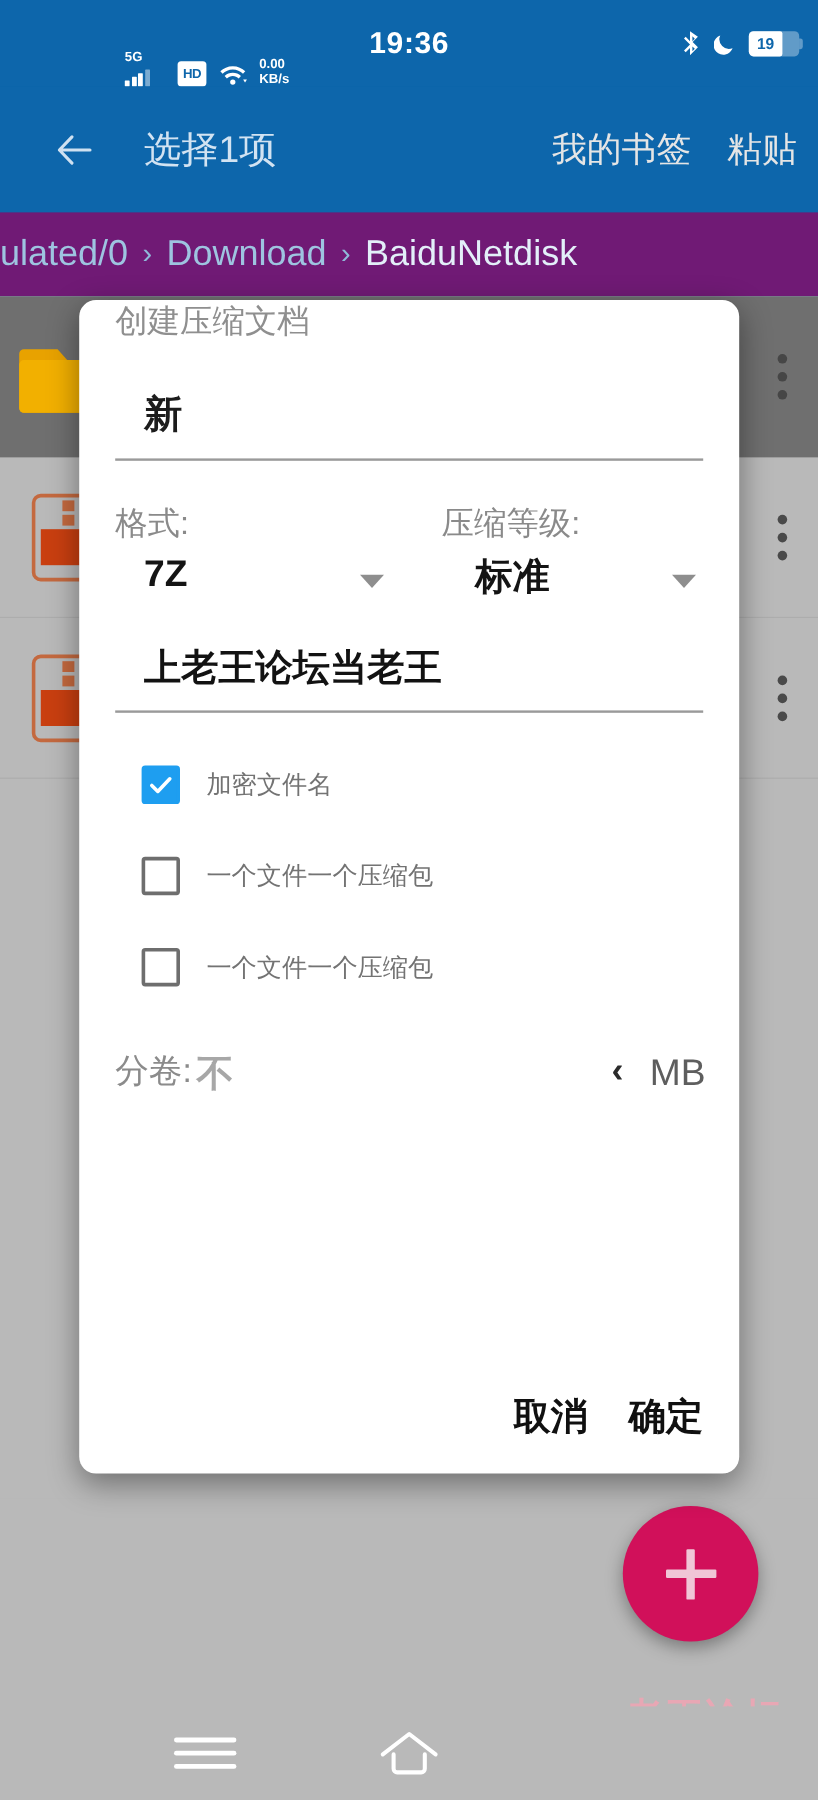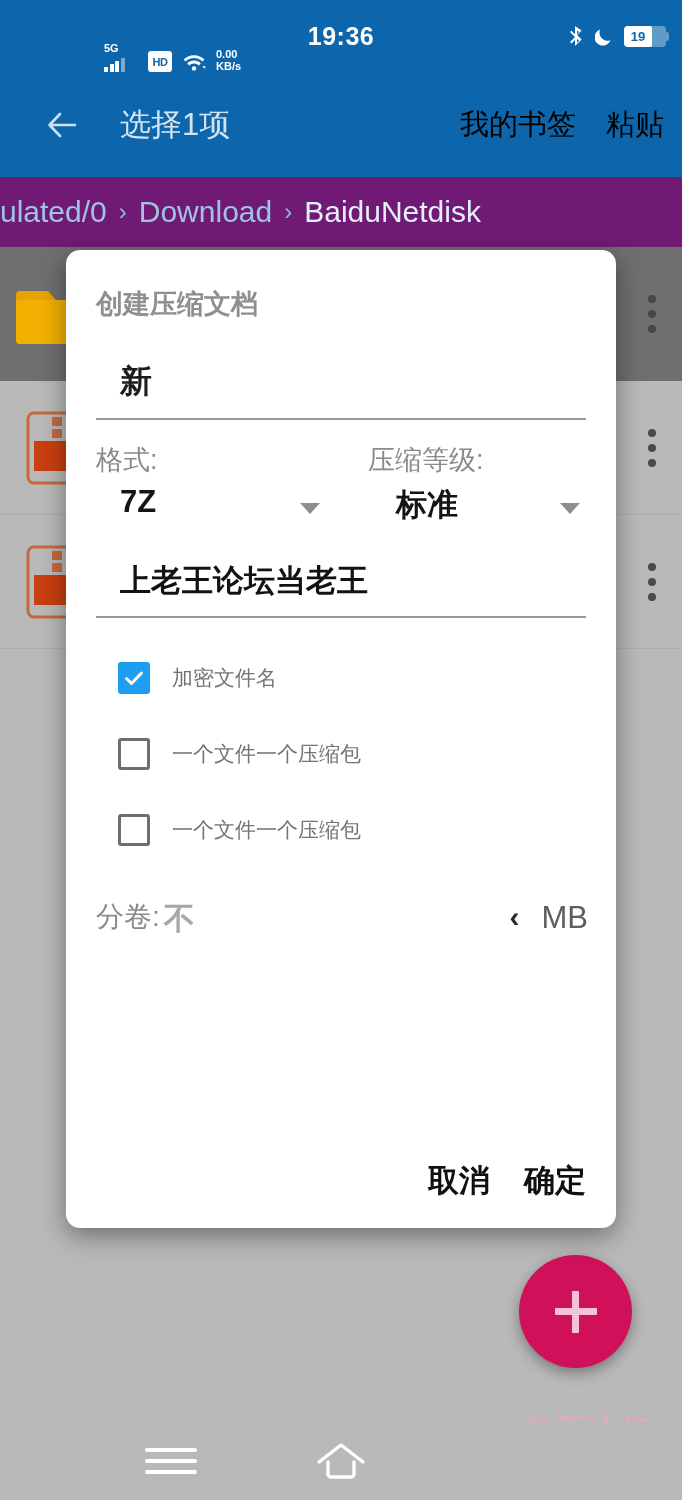--- a/index.html
+++ b/index.html
@@ -89,21 +89,21 @@
     width: 80px; height: 80px; margin-left: 22px;
     display: flex; align-items: center; justify-content: center;
   }
   #back-btn svg { width: 40px; height: 40px; }
   #ab-title {
     font-size: 31px; color: #d2e3f2; margin-left: 18px; font-weight: normal;
   }
   .ab-actions {
     position: absolute; right: 18px; display: flex; align-items: center; gap: 30px;
   }
-  .ab-action { font-size: 29px; color: #000000; }
+  .ab-action { font-size: 29px; color: #e5e5e5; }
 
   
   #breadcrumb {
     position: absolute; top: 177px; left: 0;
     width: 682px; height: 70px; background: #701a75;
     display: flex; align-items: center; color: #b6d1e8;
     font-size: 30px; padding-left: 0; white-space: nowrap;
   }
   .crumb { color: #9ec4e0; }
   .crumb.current { color: #e3eff9; }
@@ -177,34 +177,34 @@
 
   
   #dialog {
     position: absolute; left: 66px; top: 250px;
     width: 550px; height: 978px;
     background: #ffffff; border-radius: 14px;
     box-shadow: 0 8px 26px rgba(0,0,0,0.4);
     padding: 0 28px;
   }
   #dlg-title {
-    font-size: 27px; color: #8f8f8f; padding-top: 36px; padding-left: 2px; font-weight: bold;
+    font-size: 27px; color: #8f8f8f; padding-left: 2px;
   }
 
   .field-row { padding: 0 2px; }
   #name-field {
     font-size: 32px; color: #1c1c1c; font-weight: bold;
     margin-top: 38px; padding-left: 24px; height: 44px;
   }
   .underline {
     height: 2px; background: #9a9a9a; margin-top: 14px;
   }
 
   #fmt-row {
-    display: flex; margin-top: 22px;
+    display: flex; margin-top: 34px;
   }
   .sel-group { position: relative; }
   #fmt-group { width: 240px; padding-left: 2px; }
   #lvl-group { width: 240px; padding-left: 34px; }
   .sel-label { font-size: 27px; color: #8a8a8a; }
   .sel-value {
     font-size: 31px; color: #141414; font-weight: bold; margin-top: 6px;
     padding-left: 22px;
   }
   #fmt-group .sel-value { padding-left: 24px; }

